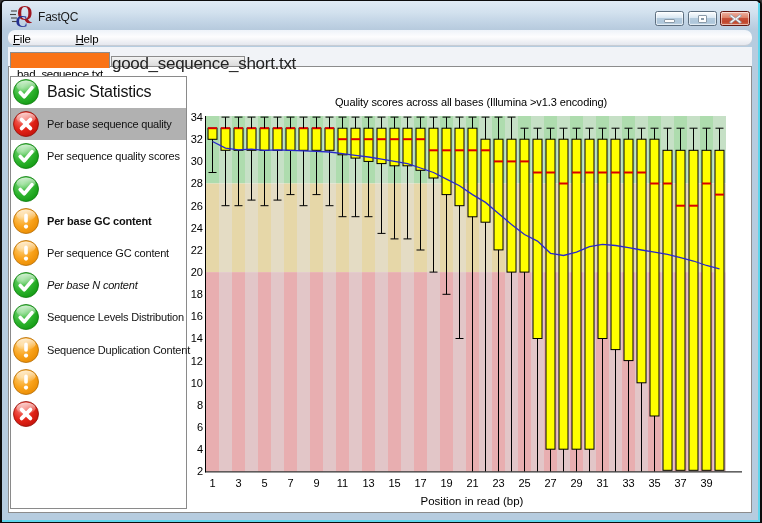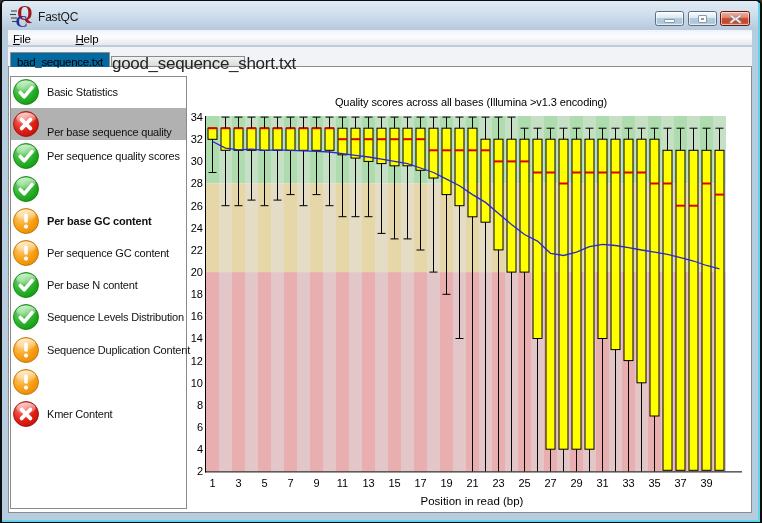--- a/index.html
+++ b/index.html
@@ -57,48 +57,48 @@
       <div style="width:9px;height:8px;background:#fdfdfd;border:1px solid #8a9aa8;border-radius:1px;display:flex;align-items:center;justify-content:center;">
         <div style="width:3px;height:2px;background:#b8c8d4;border:1px solid #8a9aa8;"></div>
       </div>
     </div>
     <div style="position:absolute;left:720px;top:11px;width:30px;height:15px;background:linear-gradient(180deg,#f0b4a4 0%,#dd8066 45%,#c8523a 50%,#c0452c 75%,#d06a4e 100%);border:1px solid #641710;border-radius:2.5px;box-shadow:inset 0 0 0 1px rgba(255,255,255,.55);display:flex;align-items:center;justify-content:center;">
       <svg width="15" height="12" viewBox="0 0 15 12">
         <path d="M3 1.5 L7.5 5 L12 1.5 L13.5 3 L9.5 6 L13.5 9 L12 10.5 L7.5 7 L3 10.5 L1.5 9 L5.5 6 L1.5 3 Z" fill="#f4f4f4" stroke="#8a9aa8" stroke-width="0.8"></path>
       </svg>
     </div>
 
- <div style="position:absolute;left:8px;top:30px;width:744px;height:16px;background:linear-gradient(180deg,#eef3f9 0%,#fdfdfe 45%,#f0f1f5 75%,#e4e7ee 100%);border-bottom:1px solid #c8ccd4;">
+ <div style="position:absolute;left:8px;top:30px;width:744px;height:16px;background:linear-gradient(180deg,#eef3f9 0%,#fdfdfe 45%,#f0f1f5 75%,#e4e7ee 100%);border-bottom:1px solid #c8ccd4;border-radius:7px;">
    <span style="position:absolute;left:5px;top:3px;font-size:11.5px;letter-spacing:-0.2px;color:#000;"><u>F</u>ile</span>
    <span style="position:absolute;left:31.5px;top:3px;font-size:11.5px;letter-spacing:-0.2px;color:#000;margin-left:36px;"><u>H</u>elp</span>
  </div>
 
  <div style="position:absolute;left:8px;top:47px;width:744px;height:19px;background:#f1f3f7;"></div>
 
  <div style="position:absolute;left:8px;top:66px;width:744px;height:447px;background:#fff;border:1px solid #8c8c8c;border-bottom:1px solid #8c8c8c;"></div>
 
  <div style="position:absolute;left:111px;top:56px;width:134px;height:10px;background:linear-gradient(180deg,#f2f2f2,#dcdcdc);border:1px solid #8c8c8c;border-bottom:none;font-size:17px;letter-spacing:-0.3px;color:#222;text-align:center;line-height:13px;">good_sequence_short.txt</div>
- <div style="position:absolute;left:10px;top:52px;width:100px;height:15px;background:#0369a1;border:1px solid #8c8c8c;border-bottom:none;font-size:11.5px;letter-spacing:-0.3px;color:#000;text-align:center;padding-top:3px;">bad_sequence.txt</div>
+ <div style="position:absolute;left:10px;top:52px;width:100px;height:15px;background:#f97316;border:1px solid #8c8c8c;border-bottom:none;font-size:11.5px;letter-spacing:-0.3px;color:#000;text-align:center;padding-top:15px;">bad_sequence.txt</div>
 
  <div style="position:absolute;left:10px;top:76px;width:177px;height:433px;background:#fff;border:1px solid #8a8a8a;"></div>
  <div style="position:absolute;left:11px;top:76px;width:175px;height:32.2px;">
       <div style="position:absolute;left:2px;top:3px;"><svg width="26" height="26" viewBox="0 0 26 26">
           <circle cx="13" cy="13" r="12.5" fill="url(#gg)" stroke="#0b7a0b" stroke-width="0.8"></circle>
           <path d="M7.2 13.5 L11.2 17.8 L19 8.6" fill="none" stroke="#fff" stroke-width="3.6" stroke-linecap="round" stroke-linejoin="round"></path>
           <ellipse cx="13" cy="7.2" rx="9.6" ry="5.6" fill="url(#hl)"></ellipse>
         </svg></div>
-      <div style="position:absolute;left:36px;top:0;height:32.2px;display:flex;align-items:center;font-size:11px;letter-spacing:-0.2px;color:#111;white-space:nowrap;">Basic Statistics</div>
+      <div style="position:absolute;left:36px;top:0;height:32.2px;display:flex;align-items:center;font-size:16px;letter-spacing:-0.2px;color:#111;white-space:nowrap;">Basic Statistics</div>
     </div>
     <div style="position:absolute;left:11px;top:108.2px;width:175px;height:32.2px;background:#b1b1b1;">
       <div style="position:absolute;left:2px;top:3px;"><svg width="26" height="26" viewBox="0 0 26 26">
           <circle cx="13" cy="13" r="12.5" fill="url(#rg)" stroke="#8f0f08" stroke-width="0.8"></circle>
           <path d="M8.6 8.6 L17.4 17.4 M17.4 8.6 L8.6 17.4" fill="none" stroke="#fff" stroke-width="3.8" stroke-linecap="round"></path>
           <ellipse cx="13" cy="7.2" rx="9.6" ry="5.6" fill="url(#hl)"></ellipse>
         </svg></div>
-      <div style="position:absolute;left:36px;top:8px;height:32.2px;display:flex;align-items:center;font-size:11px;letter-spacing:-0.2px;color:#111;white-space:nowrap;">Per base sequence quality</div>
+      <div style="position:absolute;left:36px;top:0;height:32.2px;display:flex;align-items:center;font-size:11px;letter-spacing:-0.2px;color:#111;white-space:nowrap;">Per base sequence quality</div>
     </div>
     <div style="position:absolute;left:11px;top:140.4px;width:175px;height:32.2px;text-align:right;">
       <div style="position:absolute;left:2px;top:3px;"><svg width="26" height="26" viewBox="0 0 26 26">
           <circle cx="13" cy="13" r="12.5" fill="url(#gg)" stroke="#0b7a0b" stroke-width="0.8"></circle>
           <path d="M7.2 13.5 L11.2 17.8 L19 8.6" fill="none" stroke="#fff" stroke-width="3.6" stroke-linecap="round" stroke-linejoin="round"></path>
           <ellipse cx="13" cy="7.2" rx="9.6" ry="5.6" fill="url(#hl)"></ellipse>
         </svg></div>
       <div style="position:absolute;left:36px;top:0;height:32.2px;display:flex;align-items:center;font-size:11px;letter-spacing:-0.2px;color:#111;white-space:nowrap;">Per sequence quality scores</div>
     </div>
     <div style="position:absolute;left:11px;top:172.6px;width:175px;height:32.2px;">
@@ -125,21 +125,21 @@
           <ellipse cx="13" cy="7.2" rx="9.6" ry="5.6" fill="url(#hl)"></ellipse>
         </svg></div>
       <div style="position:absolute;left:36px;top:0;height:32.2px;display:flex;align-items:center;font-size:11px;letter-spacing:-0.2px;color:#111;white-space:nowrap;">Per sequence GC content</div>
     </div>
     <div style="position:absolute;left:11px;top:269.2px;width:175px;height:32.2px;">
       <div style="position:absolute;left:2px;top:3px;"><svg width="26" height="26" viewBox="0 0 26 26">
           <circle cx="13" cy="13" r="12.5" fill="url(#gg)" stroke="#0b7a0b" stroke-width="0.8"></circle>
           <path d="M7.2 13.5 L11.2 17.8 L19 8.6" fill="none" stroke="#fff" stroke-width="3.6" stroke-linecap="round" stroke-linejoin="round"></path>
           <ellipse cx="13" cy="7.2" rx="9.6" ry="5.6" fill="url(#hl)"></ellipse>
         </svg></div>
-      <div style="position:absolute;left:36px;top:0;height:32.2px;display:flex;align-items:center;font-size:11px;letter-spacing:-0.2px;color:#111;white-space:nowrap;">Per base N content</div>
+      <div style="position:absolute;left:36px;top:0;height:32.2px;display:flex;align-items:center;font-size:11px;letter-spacing:-0.2px;color:#111;white-space:nowrap;font-style:italic;">Per base N content</div>
     </div>
     <div style="position:absolute;left:11px;top:301.4px;width:175px;height:32.2px;">
       <div style="position:absolute;left:2px;top:3px;"><svg width="26" height="26" viewBox="0 0 26 26">
           <circle cx="13" cy="13" r="12.5" fill="url(#gg)" stroke="#0b7a0b" stroke-width="0.8"></circle>
           <path d="M7.2 13.5 L11.2 17.8 L19 8.6" fill="none" stroke="#fff" stroke-width="3.6" stroke-linecap="round" stroke-linejoin="round"></path>
           <ellipse cx="13" cy="7.2" rx="9.6" ry="5.6" fill="url(#hl)"></ellipse>
         </svg></div>
       <div style="position:absolute;left:36px;top:0;height:32.2px;display:flex;align-items:center;font-size:11px;letter-spacing:-0.2px;color:#111;white-space:nowrap;">Sequence Levels Distribution</div>
     </div>
     <div style="position:absolute;left:11px;top:333.6px;width:175px;height:32.2px;">
@@ -158,21 +158,20 @@
           <circle cx="13" cy="18.6" r="2.1" fill="#fff"></circle>
           <ellipse cx="13" cy="7.2" rx="9.6" ry="5.6" fill="url(#hl)"></ellipse>
         </svg></div>
     </div>
     <div style="position:absolute;left:11px;top:398px;width:175px;height:32.2px;">
       <div style="position:absolute;left:2px;top:3px;"><svg width="26" height="26" viewBox="0 0 26 26">
           <circle cx="13" cy="13" r="12.5" fill="url(#rg)" stroke="#8f0f08" stroke-width="0.8"></circle>
           <path d="M8.6 8.6 L17.4 17.4 M17.4 8.6 L8.6 17.4" fill="none" stroke="#fff" stroke-width="3.8" stroke-linecap="round"></path>
           <ellipse cx="13" cy="7.2" rx="9.6" ry="5.6" fill="url(#hl)"></ellipse>
         </svg></div>
-      <div style="position:absolute;left:36px;top:0;height:32.2px;display:flex;align-items:center;font-size:11px;letter-spacing:-0.2px;color:#111;white-space:nowrap;">Kmer Content</div>
     </div>
 
  <div style="position:absolute;left:187px;top:66px;width:564px;height:446px;"><svg width="564" height="446" viewBox="0 0 564 446" font-family="Liberation Sans, sans-serif">
         <rect x="19" y="50" width="13" height="67.5" fill="#aedcae"></rect>
         <rect x="32" y="50" width="13" height="67.5" fill="#c6e0c6"></rect>
         <rect x="45" y="50" width="13" height="67.5" fill="#aedcae"></rect>
         <rect x="58" y="50" width="13" height="67.5" fill="#c6e0c6"></rect>
         <rect x="71" y="50" width="13" height="67.5" fill="#aedcae"></rect>
         <rect x="84" y="50" width="13" height="67.5" fill="#c6e0c6"></rect>
         <rect x="97" y="50" width="13" height="67.5" fill="#aedcae"></rect>

